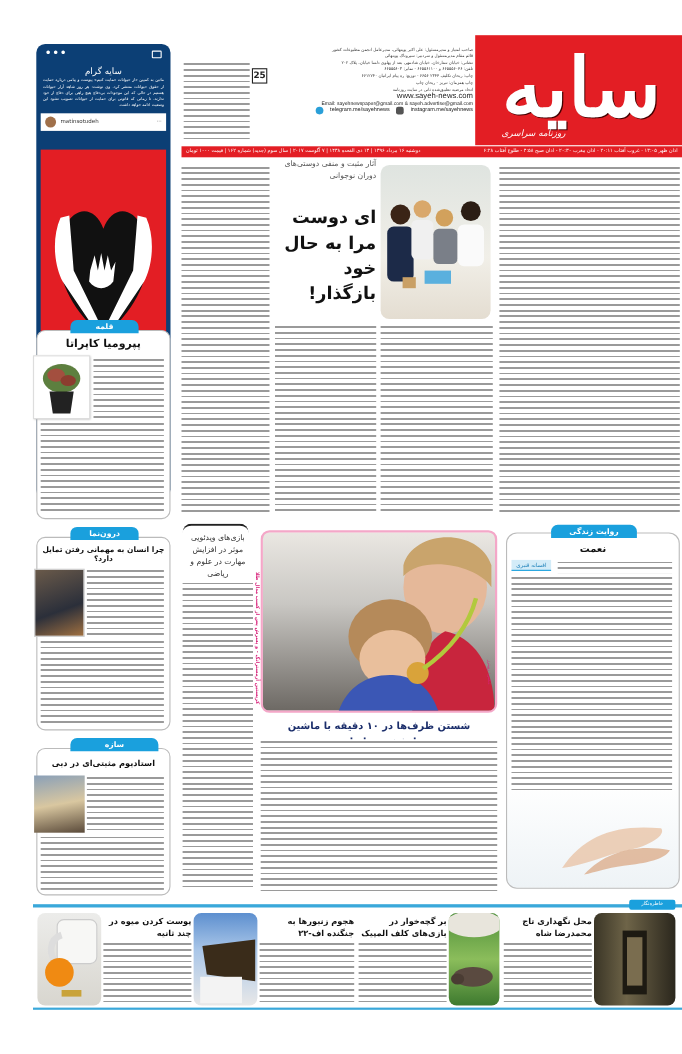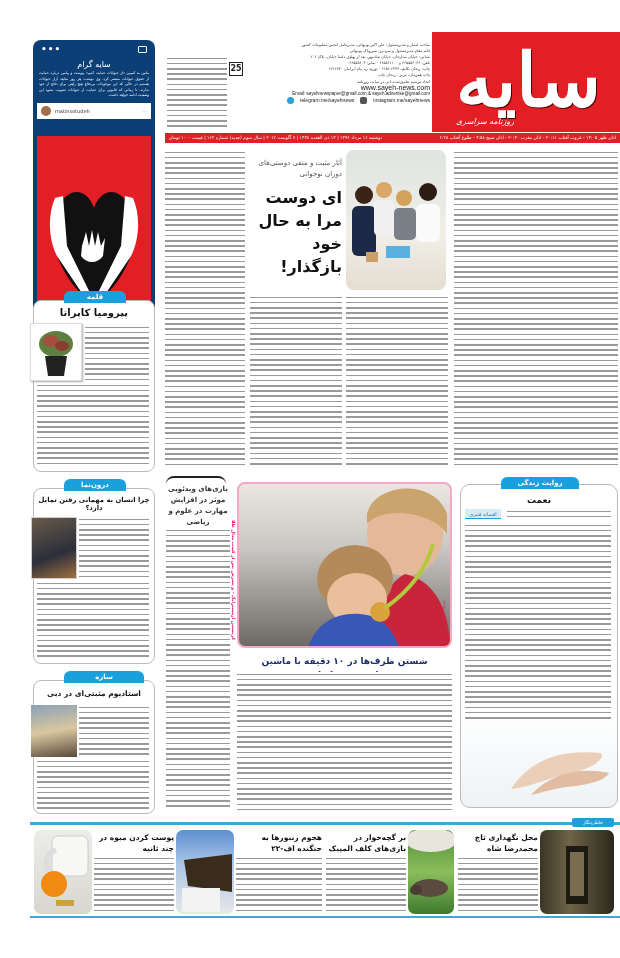--- a/index.html
+++ b/index.html
@@ -134,27 +134,27 @@
     <circle cx="82" cy="42" r="9" fill="#2b1d14"></circle>
       <rect x="70" y="54" width="24" height="38" rx="6" fill="#fafafa"></rect>
     <rect x="40" y="96" width="24" height="12" fill="#5ab0de"></rect>
       <rect x="20" y="102" width="12" height="10" fill="#c9a066"></rect>
   </svg>
 </div>
 <div class="t lines abs" style="left:454px;top:150px;width:164px;height:316px;color:transparent">والدین و مسئولان همیشه درباره روابط دوستانه با یکدیگر صحبت می‌کنند. اما دوستان می‌توانند تاثیرات مثبت عمیقی روی یکدیگر داشته باشند. هر انسانی نیاز به دوستی دارد و همیشه کسانی هستند که آرامش و حمایت را از دوستانشان بگیرند.</div>
 <div class="t lines abs" style="left:346px;top:295px;width:102px;height:172px;color:transparent">مطالعات نشان می‌دهند که نوجوانان تحت تاثیر فشار همسالان هستند. آنها ممکن است رفتارهای پرخطر را تجربه کنند یا انتخاب‌های نادرستی داشته باشند.</div>
 <div class="t lines abs" style="left:250px;top:295px;width:92px;height:172px;color:transparent">تاثیر همسالان در دوران نوجوانی بسیار زیاد است و والدین باید به این موضوع توجه داشته باشند.</div>
 
-<div class="abs" style="left:250px;top:158px;width:92px;color:#555;font-size:7px;line-height:11px;">آثار مثبت و منفی دوستی‌های دوران نوجوانی</div>
+<div class="abs" style="left:250px;top:144px;width:92px;color:#555;font-size:7px;line-height:11px;">آثار مثبت و منفی دوستی‌های دوران نوجوانی</div>
 <div class="abs" style="left:250px;top:186px;width:92px;color:#111;font-size:16px;font-weight:bold;line-height:23px;text-align:right">ای دوست مرا به حال خود بازگذار!</div>
 
 <div class="t lines abs" style="left:165px;top:150px;width:80px;height:316px;color:transparent"></div>
 
 <div class="abs" style="left:166px;top:476px;width:60px;height:10px;border-top:2px solid #222;border-radius:8px 8px 0 0"></div>
-<div class="abs hd" style="left:166px;top:484px;width:64px;font-size:7px;line-height:11px;font-weight:bold;color:#333">بازی‌های ویدئویی موثر در افزایش مهارت در علوم و ریاضی</div>
+<div class="abs hd" style="left:166px;top:484px;width:64px;font-size:7px;line-height:11px;font-weight:normal;color:#333">بازی‌های ویدئویی موثر در افزایش مهارت در علوم و ریاضی</div>
 <div class="t lines abs" style="left:166px;top:528px;width:64px;height:282px;color:transparent">محققان استرالیایی می‌گویند انجام بازی‌های آنلاین ویدئویی می‌تواند منجر به عملکرد بهتر دانش‌آموزان در برخی از دروس شود. محققان دانشگاه RMIT ملبورن استرالیا با انجام مطالعه بر روی ۱۲هزار دانش‌آموز به بررسی رابطه بازی‌های ویدئویی آنلاین و تاثیر آن روی عملکرد آموزشی آنها پرداخته و متوجه شدند که این موضوع تاثیر مثبتی بر روی نمرات دانش‌آموزان دارد.</div>
 
 <div class="abs" style="left:237px;top:482px;width:215px;height:166px;border:2px solid #f4a7c8;border-radius:8px;overflow:hidden;background:linear-gradient(180deg,#eae7e2,#c9c7c3 40%,#6d6964 100%)">
   <svg width="215" height="166" viewBox="0 0 215 166">
     <ellipse cx="170" cy="50" rx="38" ry="42" fill="#e5b899"></ellipse>
     <path d="M132 30 C140 -2 200 -6 212 30 L212 50 C200 30 150 20 132 40Z" fill="#c9a46c"></path>
     <path d="M170 90 C195 95 215 120 215 166 L140 166 C140 130 150 100 170 90Z" fill="#c8253d"></path>
     <ellipse cx="120" cy="95" rx="38" ry="34" fill="#b58a5a"></ellipse>
     <ellipse cx="122" cy="115" rx="30" ry="26" fill="#e9bf9c"></ellipse>
     <path d="M72 166 C80 140 100 128 125 130 C150 132 160 150 165 166Z" fill="#3b57b5"></path>

